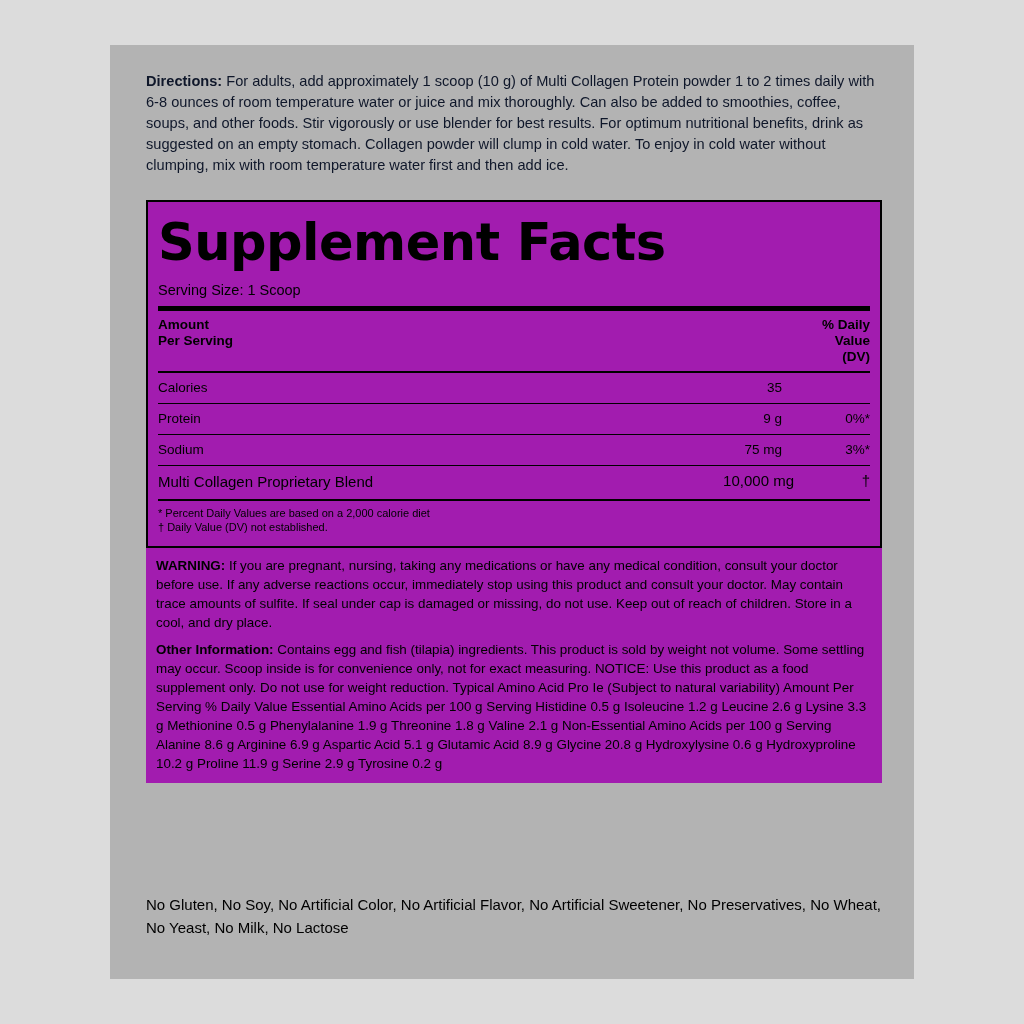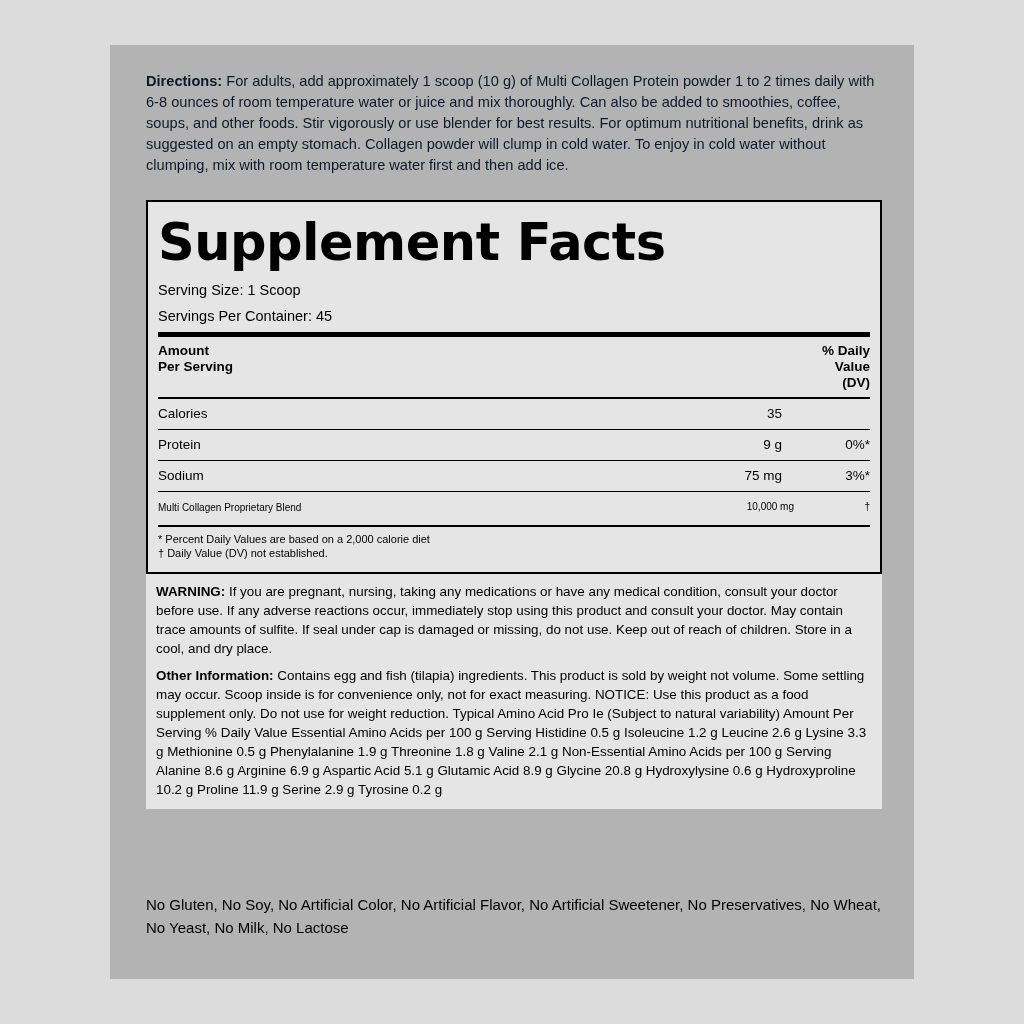--- a/index.html
+++ b/index.html
@@ -33,21 +33,21 @@
     color: #0f172a;
   }
   .directions b {
     font-weight: bold;
   }
   .panel {
     position: absolute;
     left: 36px;
     top: 155px;
     width: 736px;
-    background: #e5e5e5;
+    background: #a21caf;
     box-sizing: border-box;
   }
   .sf-box {
     border: 2px solid #000;
     padding: 8px 10px 6px 10px;
     box-sizing: border-box;
   }
   .sf-title {
     font-size: 51px;
     font-weight: bold;
@@ -103,21 +103,21 @@
     padding-right: 18px;
   }
   .nut-dv {
     width: 58px;
     text-align: right;
     line-height: 18px;
   }
   .blend-row {
     display: flex;
     align-items: flex-start;
-    font-size: 10px;
+    font-size: 15px;
     padding: 6px 0 8px 0;
   }
   .blend-desc {
     flex: 1 1 auto;
     line-height: 19px;
     padding-right: 10px;
   }
   .footnotes {
     font-size: 11px;
     line-height: 14px;
@@ -153,21 +153,20 @@
   <div class="directions">
     <b>Directions:</b><span> For adults, add approximately 1 scoop (10 g) of Multi Collagen Protein powder 1 to 2 times daily with 6-8 ounces of room temperature water or juice and mix thoroughly. Can also be added to smoothies, coffee, soups, and other foods. Stir vigorously or use blender for best results. For optimum nutritional benefits, drink as suggested on an empty stomach. Collagen powder will clump in cold water. To enjoy in cold water without clumping, mix with room temperature water first and then add ice.</span>
   </div>
 
   <div class="panel">
 
     <div class="sf-box">
       <div class="sf-title">Supplement Facts</div>
 
       <div class="sf-serving">Serving Size: 1 Scoop</div>
-      <div class="sf-serving">Servings Per Container: 45</div>
 
       <div class="rule-thick"></div>
 
       <div class="hdr-row">
         <div class="hdr-left">
           <div>Amount</div>
           <div>Per Serving</div>
         </div>
         <div class="hdr-right">
           <div>% Daily</div>

